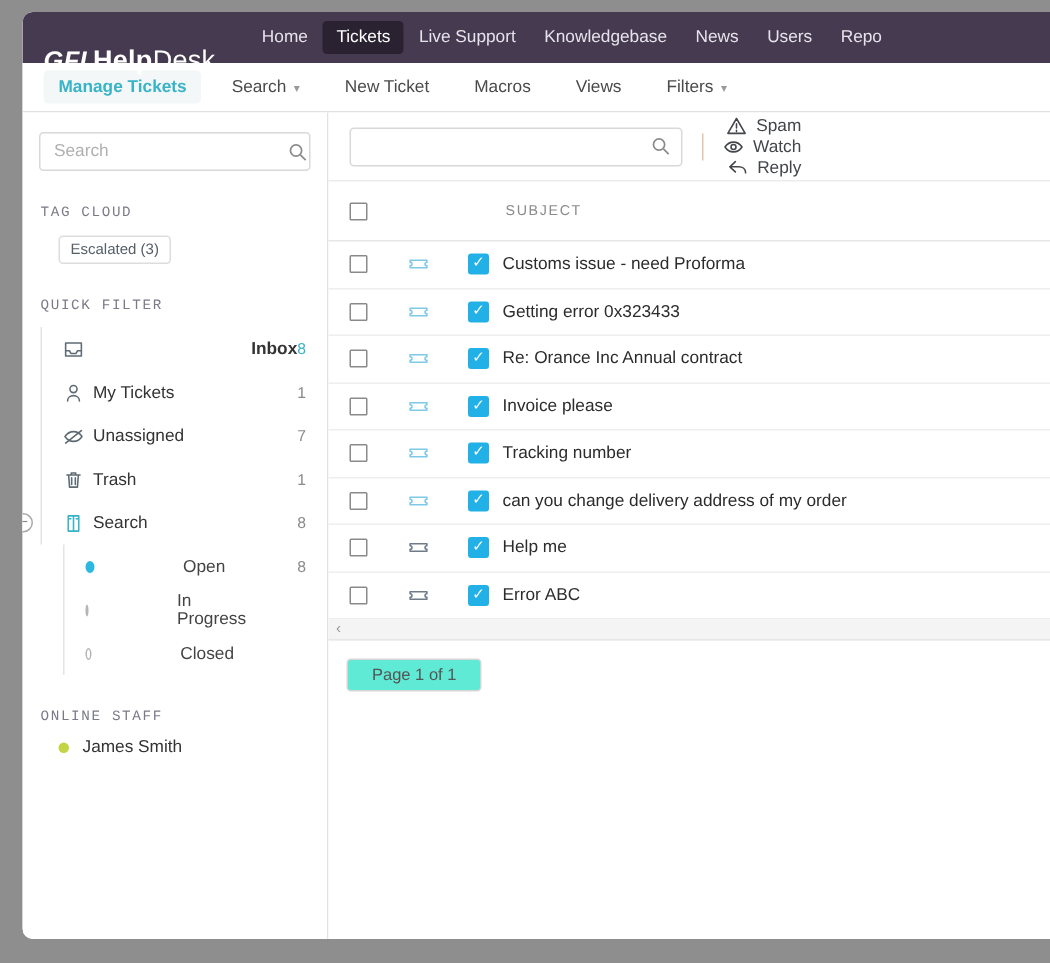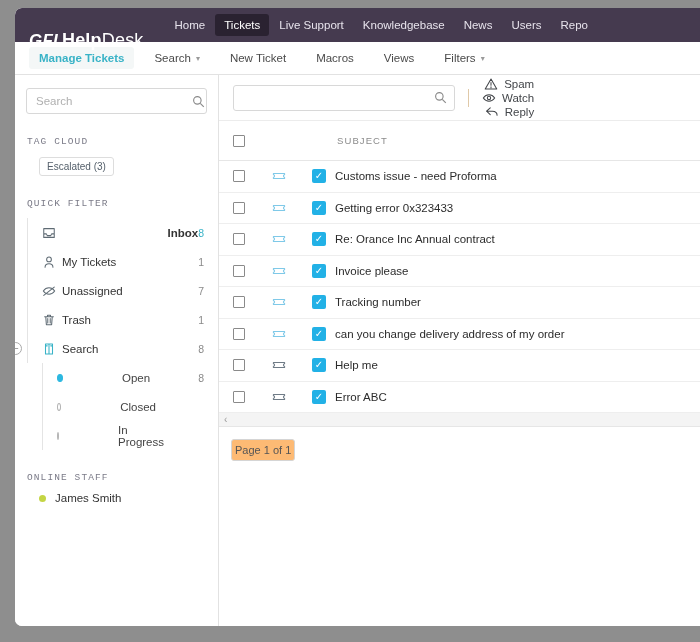--- a/index.html
+++ b/index.html
@@ -254,21 +254,21 @@
     height: 14px; background: #f4f4f4;
     border-bottom: 1px solid #e6e6e6;
     display: flex; align-items: center; padding-left: 5px;
     color: #9a9a9a; font-size: 10px;
   }
   #pager { padding: 12px 0 0 12px; }
   .pagebtn {
     display: inline-block;
     font-size: 11px; color: #555;
     border: 1px solid #d5d5d5; border-radius: 3px;
-    padding: 4px 3px; background: #fdba74; cursor: pointer;
+    padding: 4px 16px; background: #5eead4; cursor: pointer;
   }
 
   svg { display: block; }
 </style>
 </head>
 <body>
 
 <div id="frame">
 <div id="page">
 
@@ -381,26 +381,26 @@
             </div>
           </div>
       <div id="sublist">
             <div class="sub on">
               <span class="dot"></span>
               <span class="lbl">Open</span>
               <span class="cnt">8</span>
             </div>
             <div class="sub">
               <span class="dot"></span>
-              <span class="lbl">Closed</span>
+              <span class="lbl">In Progress</span>
               <span class="cnt"></span>
             </div>
             <div class="sub">
               <span class="dot"></span>
-              <span class="lbl">In Progress</span>
+              <span class="lbl">Closed</span>
               <span class="cnt"></span>
             </div>
           </div>
 
       <div class="sectlabel">ONLINE STAFF</div>
       <div id="staff">
             <div class="staffrow">
               <span class="staffdot"></span>
               <span>James Smith</span>
             </div>

